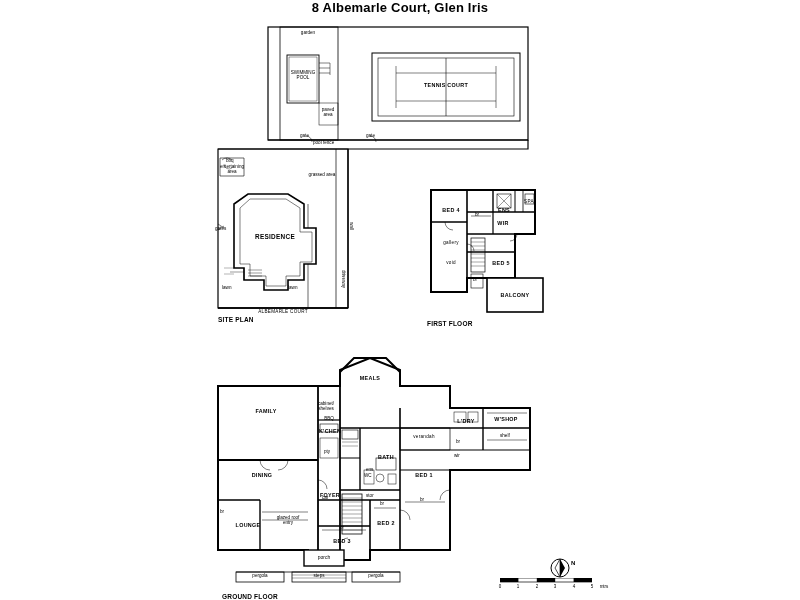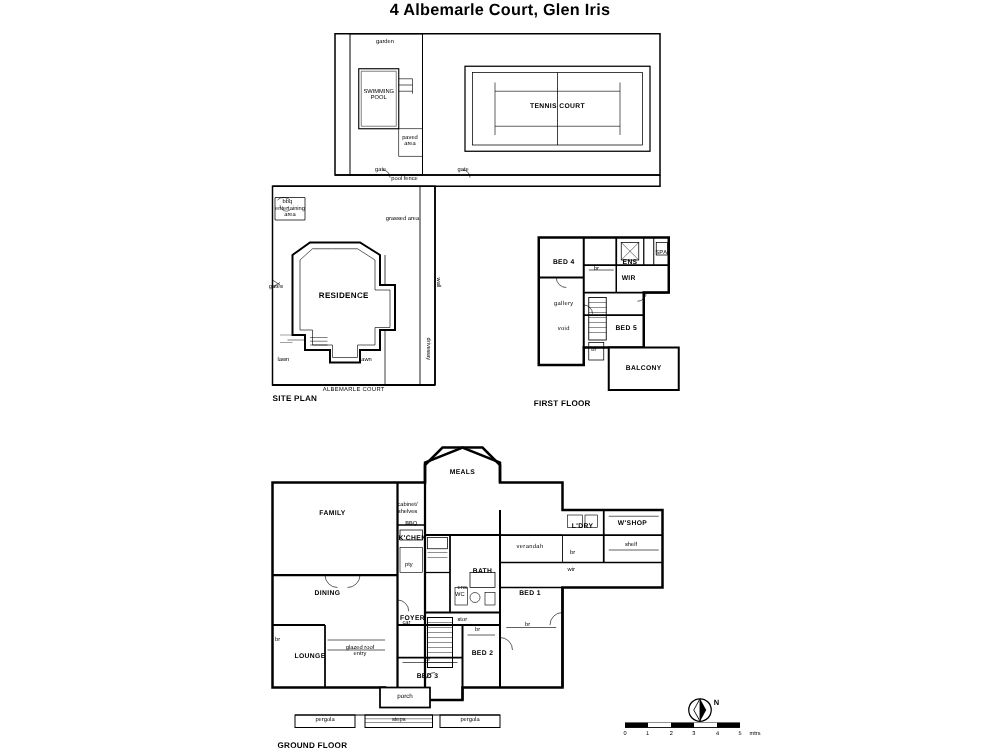--- a/index.html
+++ b/index.html
@@ -25,21 +25,21 @@
   .roomlbl.sm{font-size:5.4px;font-weight:bold;}
   .roomlbl.xs{font-size:4.6px;font-weight:normal;}
   svg{display:block;}
   .scalewrap{position:absolute;}
   .scale-num{position:absolute;font-size:4.5px;transform:translateX(-50%);}
   .northlbl{position:absolute;font-size:6px;font-weight:bold;}
 </style>
 </head>
 <body>
 
-<div class="title">4 Albemarle Court, Glen Iris</div>
+<div class="title">8 Albemarle Court, Glen Iris</div>
 
 <div class="plan" style="left:200px;top:18px;width:350px;height:300px;">
 
   <svg width="350" height="300" viewBox="0 0 350 300">
     <g stroke="#000" fill="none" stroke-width="1">
 
       <rect x="68" y="9" width="260" height="113" stroke-width="1.2"></rect>
 
       <rect x="80" y="9" width="58" height="113" stroke-width="0.8"></rect>
 

